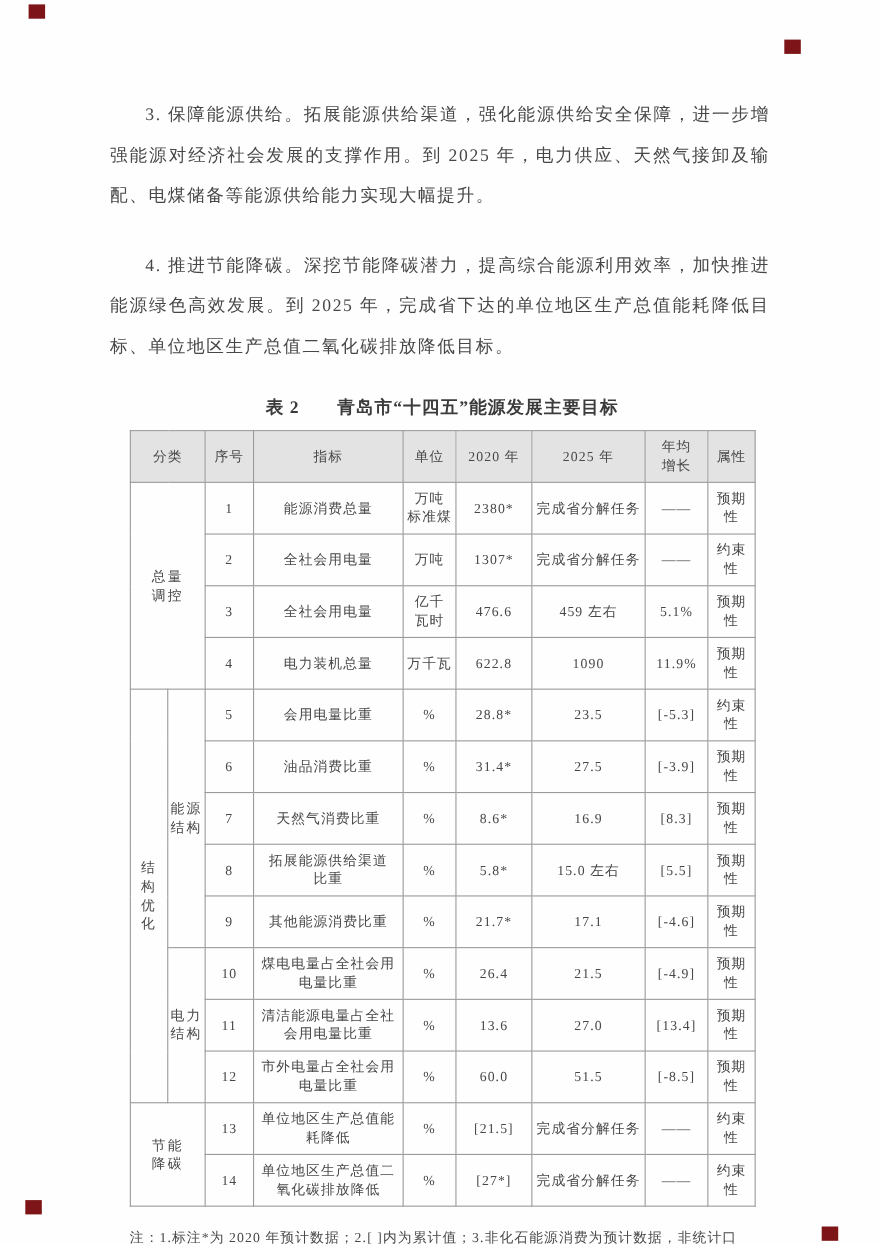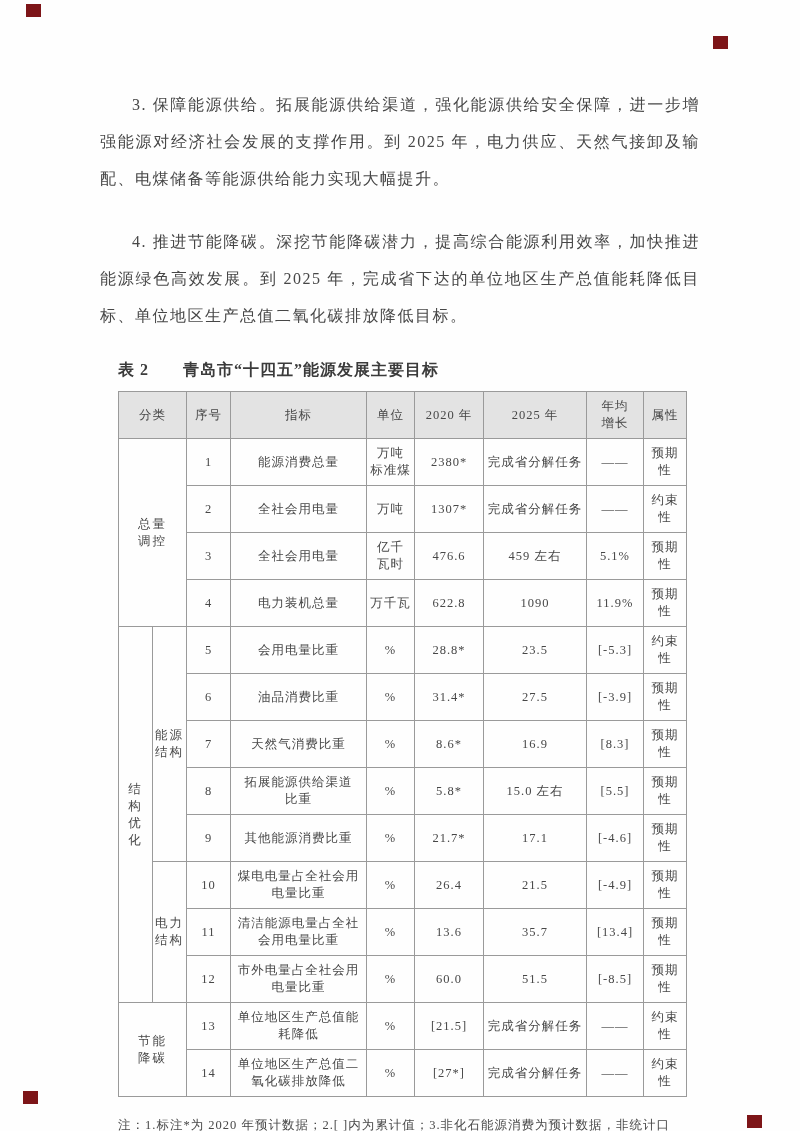--- a/index.html
+++ b/index.html
@@ -2,21 +2,21 @@
 <html><head>
 <meta charset="utf-8">
 <style>
   html,body{margin:0;padding:0;}
   body{background:#ffffff;font-family:"Liberation Serif","DejaVu Serif",serif;}
   .page{position:relative;width:800px;height:1131px;background:#fefefe;overflow:hidden;}
   .content{padding-top:86px;}
   .para{width:600px;margin:0 0 0 100px;font-size:16px;line-height:37px;
         letter-spacing:1.5px;text-align:justify;text-indent:2em;color:#474747;}
   .para + .para{margin-top:26px;}
-  .table-title{margin-top:26px;width:568px;margin-left:118px;
+  .table-title{margin-top:26px;width:568px;margin-left:118px;text-align:center;
         font-weight:bold;font-size:16px;color:#3b3b3b;letter-spacing:1px;}
   table{margin:10px 0 0 118px;border-collapse:collapse;table-layout:fixed;width:568px;}
   th,td{border:1px solid #9a9a9a;text-align:center;vertical-align:middle;
         font-size:12.5px;font-weight:normal;color:#474747;white-space:pre-line;
         line-height:17px;padding:6px 2px;letter-spacing:1px;overflow:hidden;}
   thead th{background:#e3e3e3;height:30px;}
   td.cat{letter-spacing:2px;}
   .notes{margin:12px 0 0 118px;width:578px;font-size:12.5px;line-height:33px;
         color:#474747;letter-spacing:1px;text-align:left;}
   .mark{position:absolute;width:15px;height:13px;background:#7d1518;}
@@ -169,21 +169,21 @@
           <td>21.5</td>
           <td>[-4.9]</td>
           <td>预期性</td>
         </tr>
         <tr>
           <td>11</td>
           <td>清洁能源电量占全社
 会用电量比重</td>
           <td>%</td>
           <td>13.6</td>
-          <td>35.7</td>
+          <td>27.0</td>
           <td>[13.4]</td>
           <td>预期性</td>
         </tr>
         <tr>
           <td>12</td>
           <td>市外电量占全社会用
 电量比重</td>
           <td>%</td>
           <td>60.0</td>
           <td>51.5</td>

